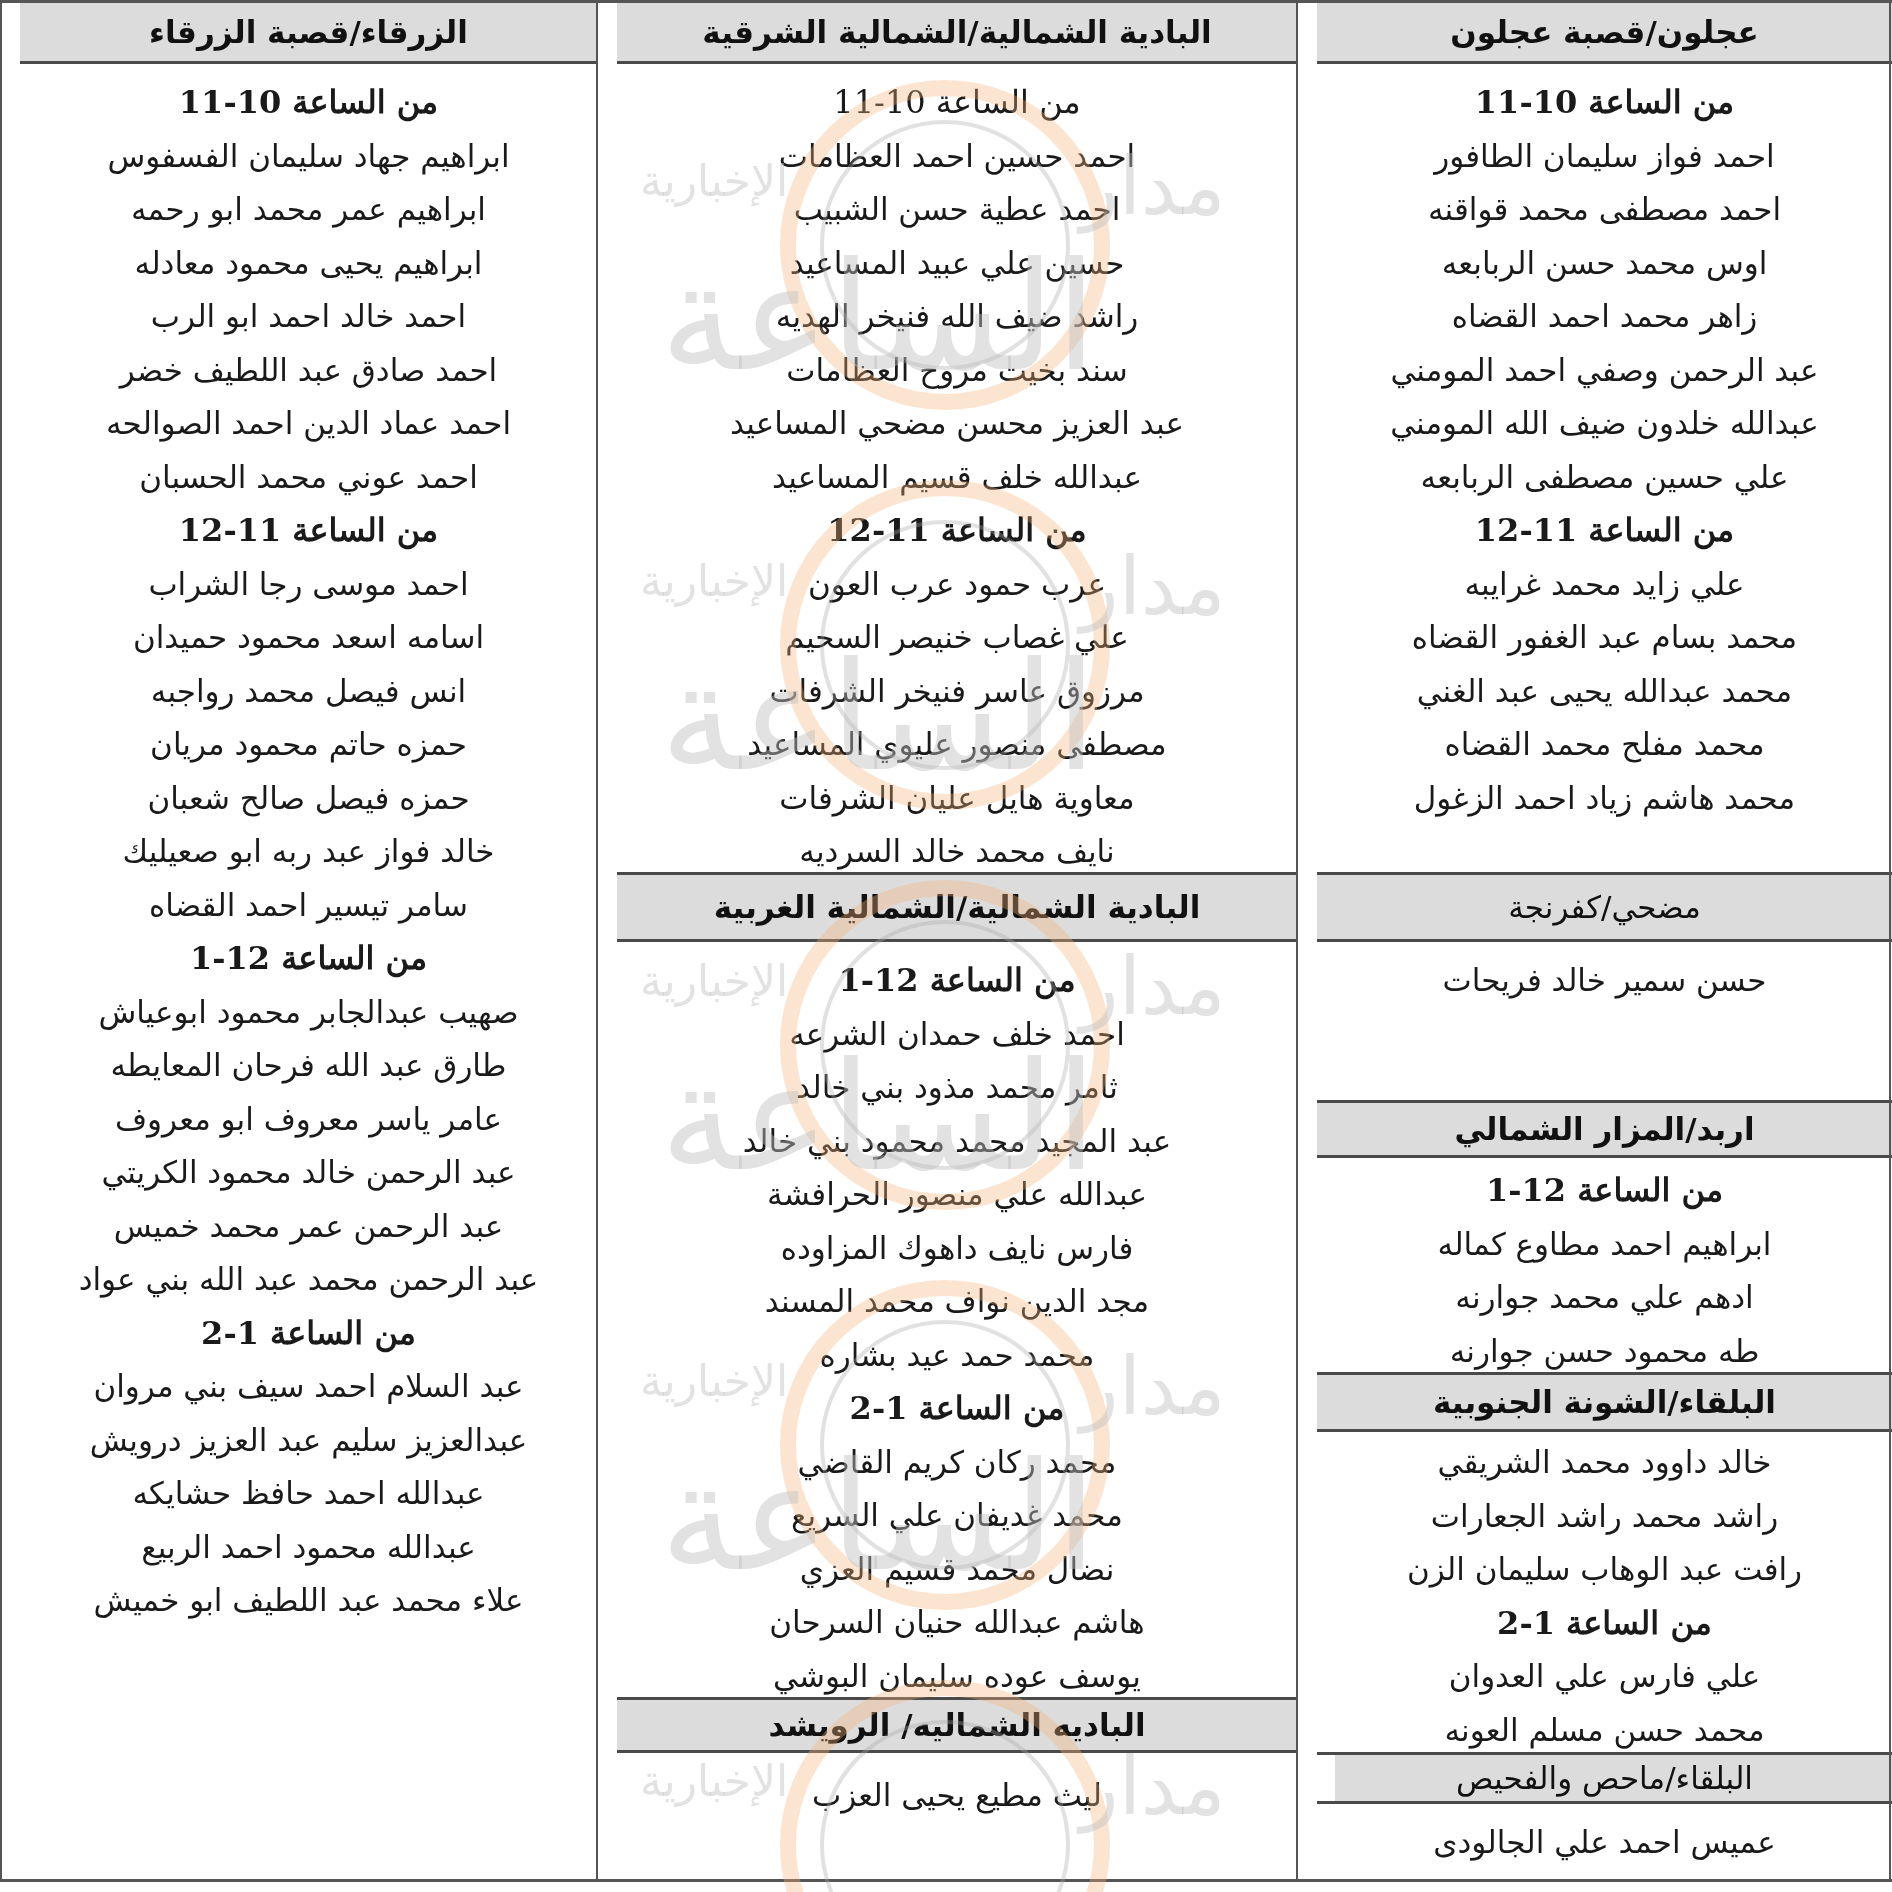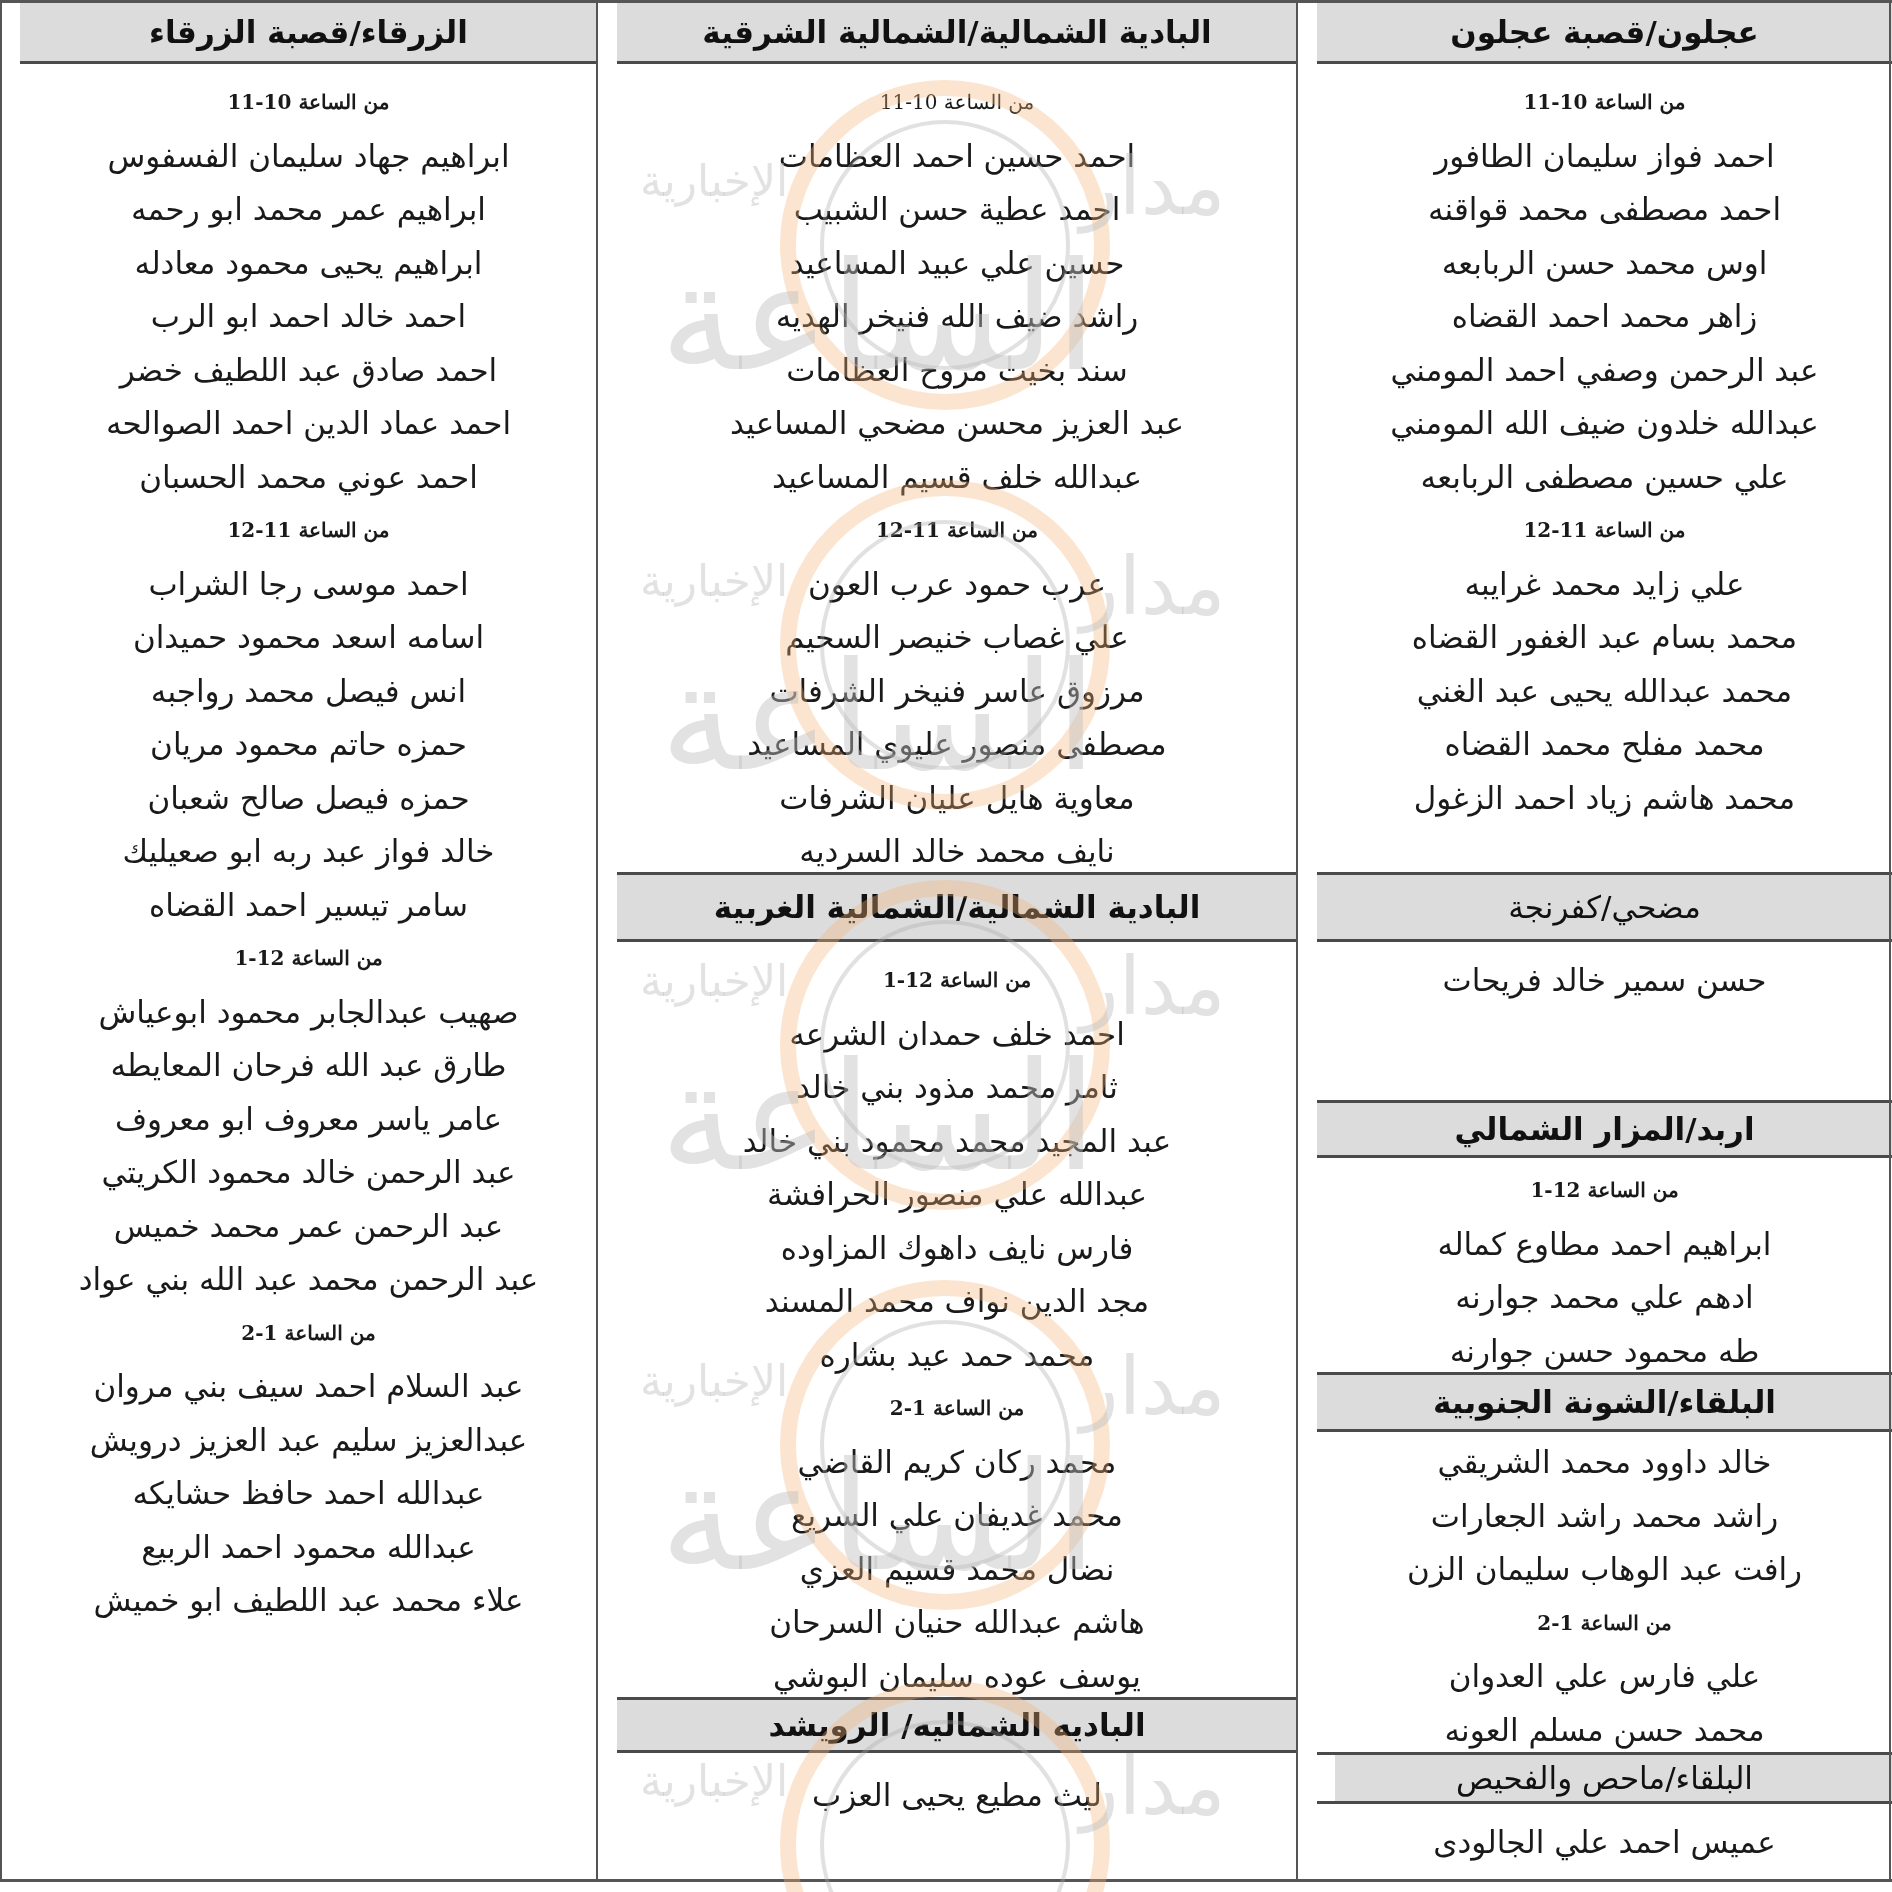--- a/index.html
+++ b/index.html
@@ -7,21 +7,21 @@
          font-family:"DejaVu Sans","Liberation Sans",sans-serif; color:#1a1a1a; }
   .page { position:absolute; left:0; top:0; width:1892px; height:1892px; }
   .col { position:absolute; top:0; box-sizing:border-box; }
   .cell { position:absolute; left:4px; right:0; box-sizing:border-box; direction:rtl; text-align:center;margin-left:16px; }
   .hdr { background:#dcdcdc; border-top:3px solid #4a4a4a; border-bottom:3px solid #4a4a4a;
          display:flex; align-items:center; justify-content:center; }
   .hdr span { font-size:31px; font-weight:bold; color:#111; }
   .hdr.light span { font-weight:normal; }
   .body-cell { padding-top:12px; }
   .line { font-size:31px; line-height:53.5px; height:53.5px; white-space:nowrap; }
-  .slot { font-weight:bold; font-family:"DejaVu Serif","Liberation Serif",serif; font-size:20px; }
+  .slot { font-weight:bold; font-family:"DejaVu Serif","Liberation Serif",serif; font-size:32px; }
   .slot.plain { font-weight:normal; }
   .vline { position:absolute; top:0; bottom:12px; width:2px; background:#555; }
   .frame-bottom { position:absolute; left:0; right:0; bottom:10px; height:3px; background:#555; }
   .frame-top { position:absolute; left:0; right:0; top:0; height:3px; background:#555; }
   
   .wm { position:absolute; pointer-events:none; }
   .wm-text { position:absolute; color:rgba(190,190,190,0.45); font-weight:normal; white-space:nowrap; direction:rtl; }
   .wm-clock { position:absolute; border-radius:50%; border:16px solid rgba(245,180,120,0.35); box-sizing:border-box; }
   .wm-clock::after { content:""; position:absolute; inset:24px; border-radius:50%; border:4px solid rgba(170,170,170,0.35); }
 </style>

